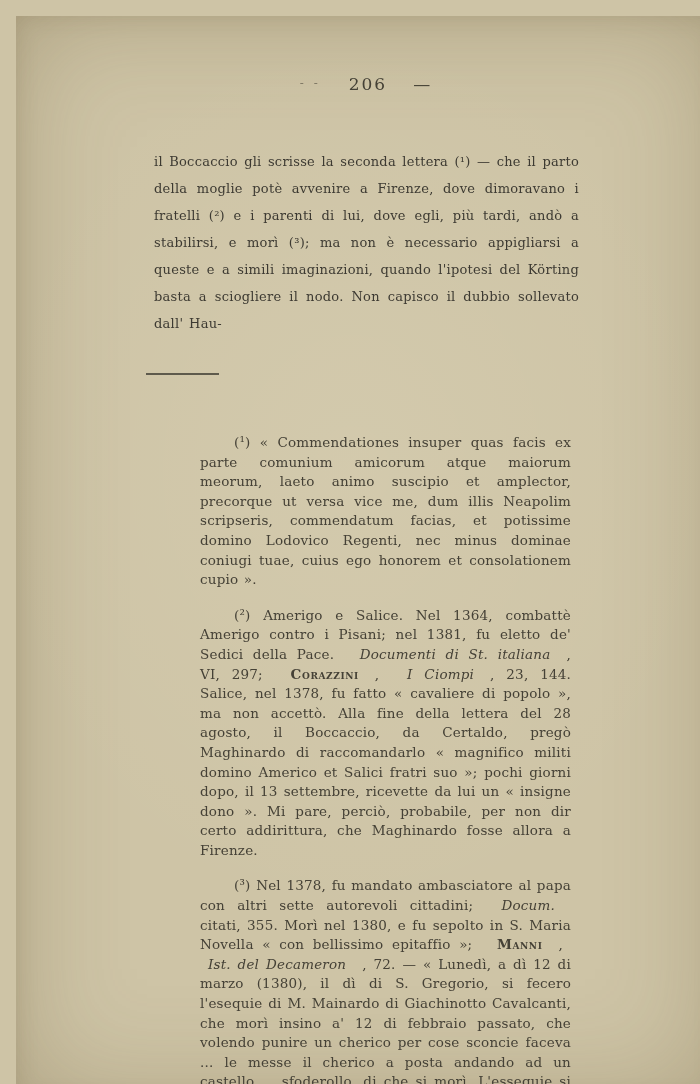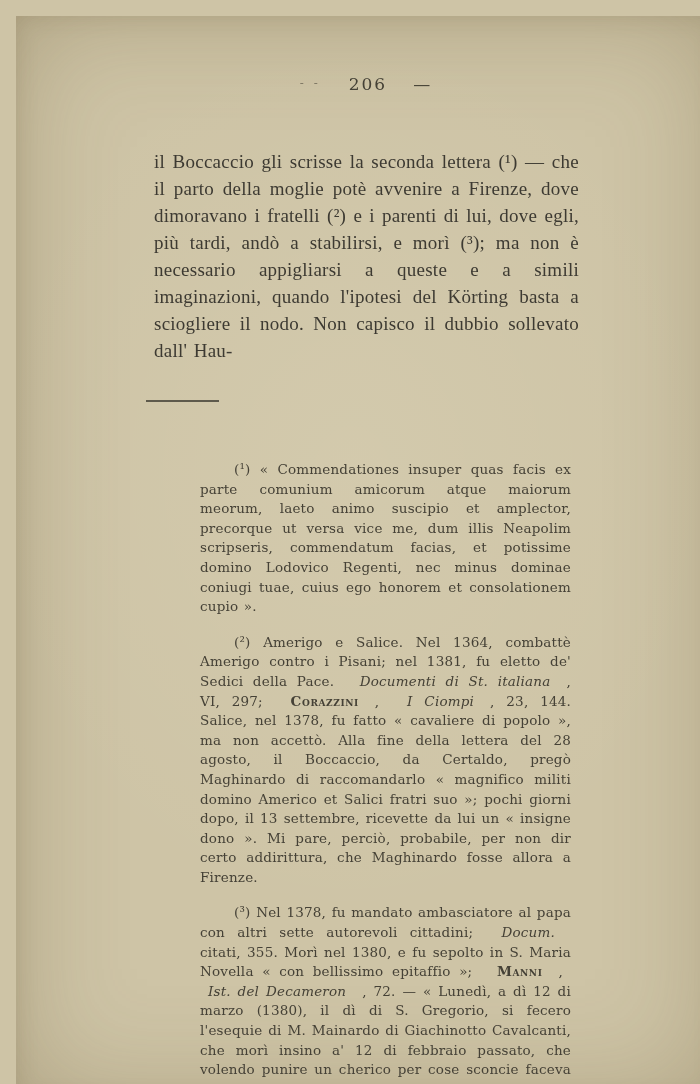--- a/index.html
+++ b/index.html
@@ -42,27 +42,26 @@
     vertical-align: 3px;
     margin-right: 12px;
   }
   .dash-right { margin-left: 10px; }
   .content {
     margin-left: 114px;
     margin-right: 113px; 
   }
   .body-text {
     margin-top: 30px;
-    font-size: 19px;
+    font-size: 13px;
     line-height: 27px;
     text-align: justify;
     letter-spacing: 0.25px;
     word-spacing: 1.5px;
     color: var(--ink);
-    font-family: Liberation Serif, serif;
   }
   .fn-rule {
     border: none;
     border-top: 2px solid var(--rule);
     width: 73px;
     margin: 28px 0 0 0;
     opacity: 0.85;
   }
   .footnotes {
     margin-top: 26px;

